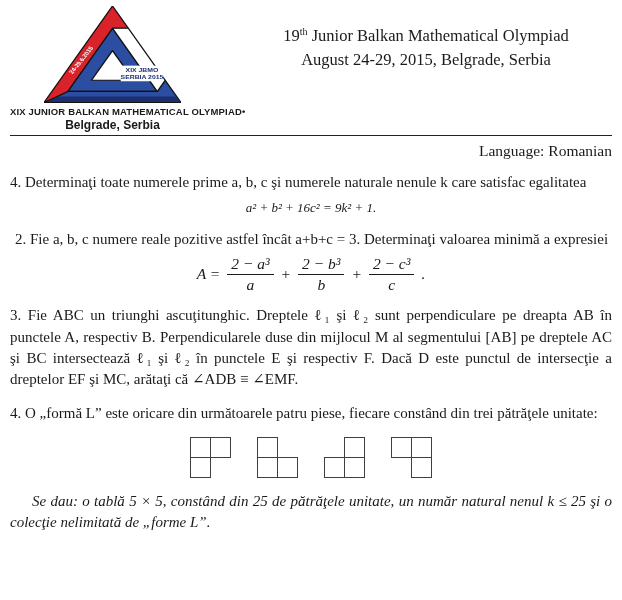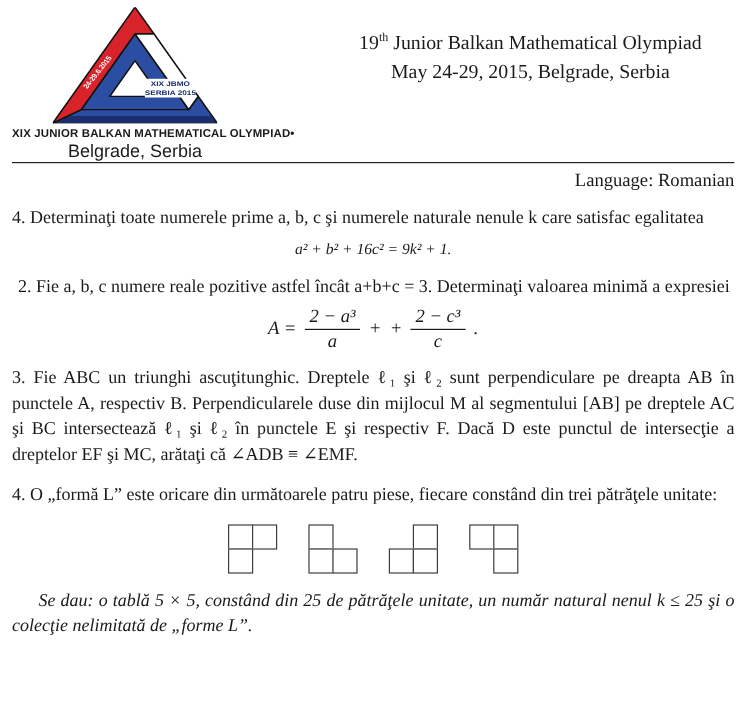--- a/index.html
+++ b/index.html
@@ -11,22 +11,22 @@
     color: #1a1a1a;
     font-family: "Liberation Serif", "DejaVu Serif", serif;
     font-size: 15px;
     overflow: hidden;
   }
   
   .header { position: relative; height: 131px; }
   .logo-block { position: absolute; left: 0; top: 0; width: 205px; text-align: center; }
   .logo-svg { display: block; margin: 2px auto 0 auto; width: 137px; height: 97px; }
   .logo-caption { font-family: "Liberation Sans", sans-serif; font-weight: bold; font-size: 9.5px; letter-spacing: 0.15px; margin-top: 3px; white-space: nowrap; text-align: center; }
-  .logo-caption2 { font-family: "Liberation Sans", sans-serif; font-weight: normal; font-size: 15px; margin-top: 1px; }
-  .title-block { position: absolute; right: 0; top: 20px; width: 340px; text-align: center; font-size: 16.5px; line-height: 1.45; }
+  .logo-caption2 { font-family: "Liberation Sans", sans-serif; font-weight: bold; font-size: 12px; margin-top: 1px; }
+  .title-block { position: absolute; right: 16px; top: 20px; width: 340px; text-align: center; font-size: 16.5px; line-height: 1.45; }
   .title-sup { font-size: 10px; vertical-align: super; line-height: 0; }
   .rule { border-top: 1.6px solid #222; height: 0; }
   .lang-block { text-align: right; margin-top: 5px; font-size: 15.5px; line-height: 1.32; }
   
   .para { text-align: justify; line-height: 1.41; margin: 0; }
   .p1 { margin-top: 11px; }
   .p2 { margin-top: 13px; text-indent: 5px; }
   .p3 { margin-top: 12px; }
   .p4 { margin-top: 13px; }
   .closing { margin-top: 12px; text-indent: 22px; font-style: italic; }
@@ -62,41 +62,45 @@
       <rect x="112" y="107" width="62" height="28" fill="#ffffff" stroke="none"></rect>
       <text x="143" y="118" text-anchor="middle" font-family="Liberation Sans, sans-serif" font-weight="bold" font-size="10" fill="#1b2e6f">XIX JBMO</text>
       <text x="143" y="131" text-anchor="middle" font-family="Liberation Sans, sans-serif" font-weight="bold" font-size="10" fill="#1b2e6f">SERBIA 2015</text>
     </svg>
     <div class="logo-caption">XIX JUNIOR BALKAN MATHEMATICAL OLYMPIAD•</div>
     <div class="logo-caption2">Belgrade, Serbia</div>
   </div>
 
   <div class="title-block">
     <div><span>19</span><sup class="title-sup">th</sup><span> Junior Balkan Mathematical Olympiad</span></div>
-    <div>May 24-29, 2015, Belgrade, Serbia</div>
+    <div>August 24-29, 2015, Belgrade, Serbia</div>
   </div>
 </div>
 
 <div class="rule"></div>
 
 <div class="lang-block">
   <div>Language: Romanian</div>
 </div>
 
 <p class="para p1">4.  Determinaţi toate numerele prime a, b, c şi numerele naturale nenule k care satisfac egalitatea</p>
 <div class="equation">a² + b² + 16c² = 9k² + 1.</div>
 
 <p class="para p2">2.  Fie a, b, c numere reale pozitive astfel încât a+b+c = 3.  Determinaţi valoarea minimă a expresiei</p>
 <div class="formula-row">
   <span>A =</span>
   <span class="frac">
     <span class="num">2 − a³</span>
     <span class="den">a</span>
   </span>
   <span>+</span>
+  <span class="frac">
+    <span class="num">2 − b³</span>
+    <span class="den">b</span>
+  </span>
   <span>+</span>
   <span class="frac">
     <span class="num">2 − c³</span>
     <span class="den">c</span>
   </span>
   <span>.</span>
 </div>
 
 <p class="para p3">3.  Fie ABC un triunghi ascuţitunghic.  Dreptele ℓ₁ şi ℓ₂ sunt perpendiculare pe dreapta AB în punctele A, respectiv B.  Perpendicularele duse din mijlocul M al segmentului [AB] pe dreptele AC şi BC intersectează ℓ₁ şi ℓ₂ în punctele E şi respectiv F. Dacă D este punctul de intersecţie a dreptelor EF şi MC, arătaţi că ∠ADB ≡ ∠EMF.</p>
 

